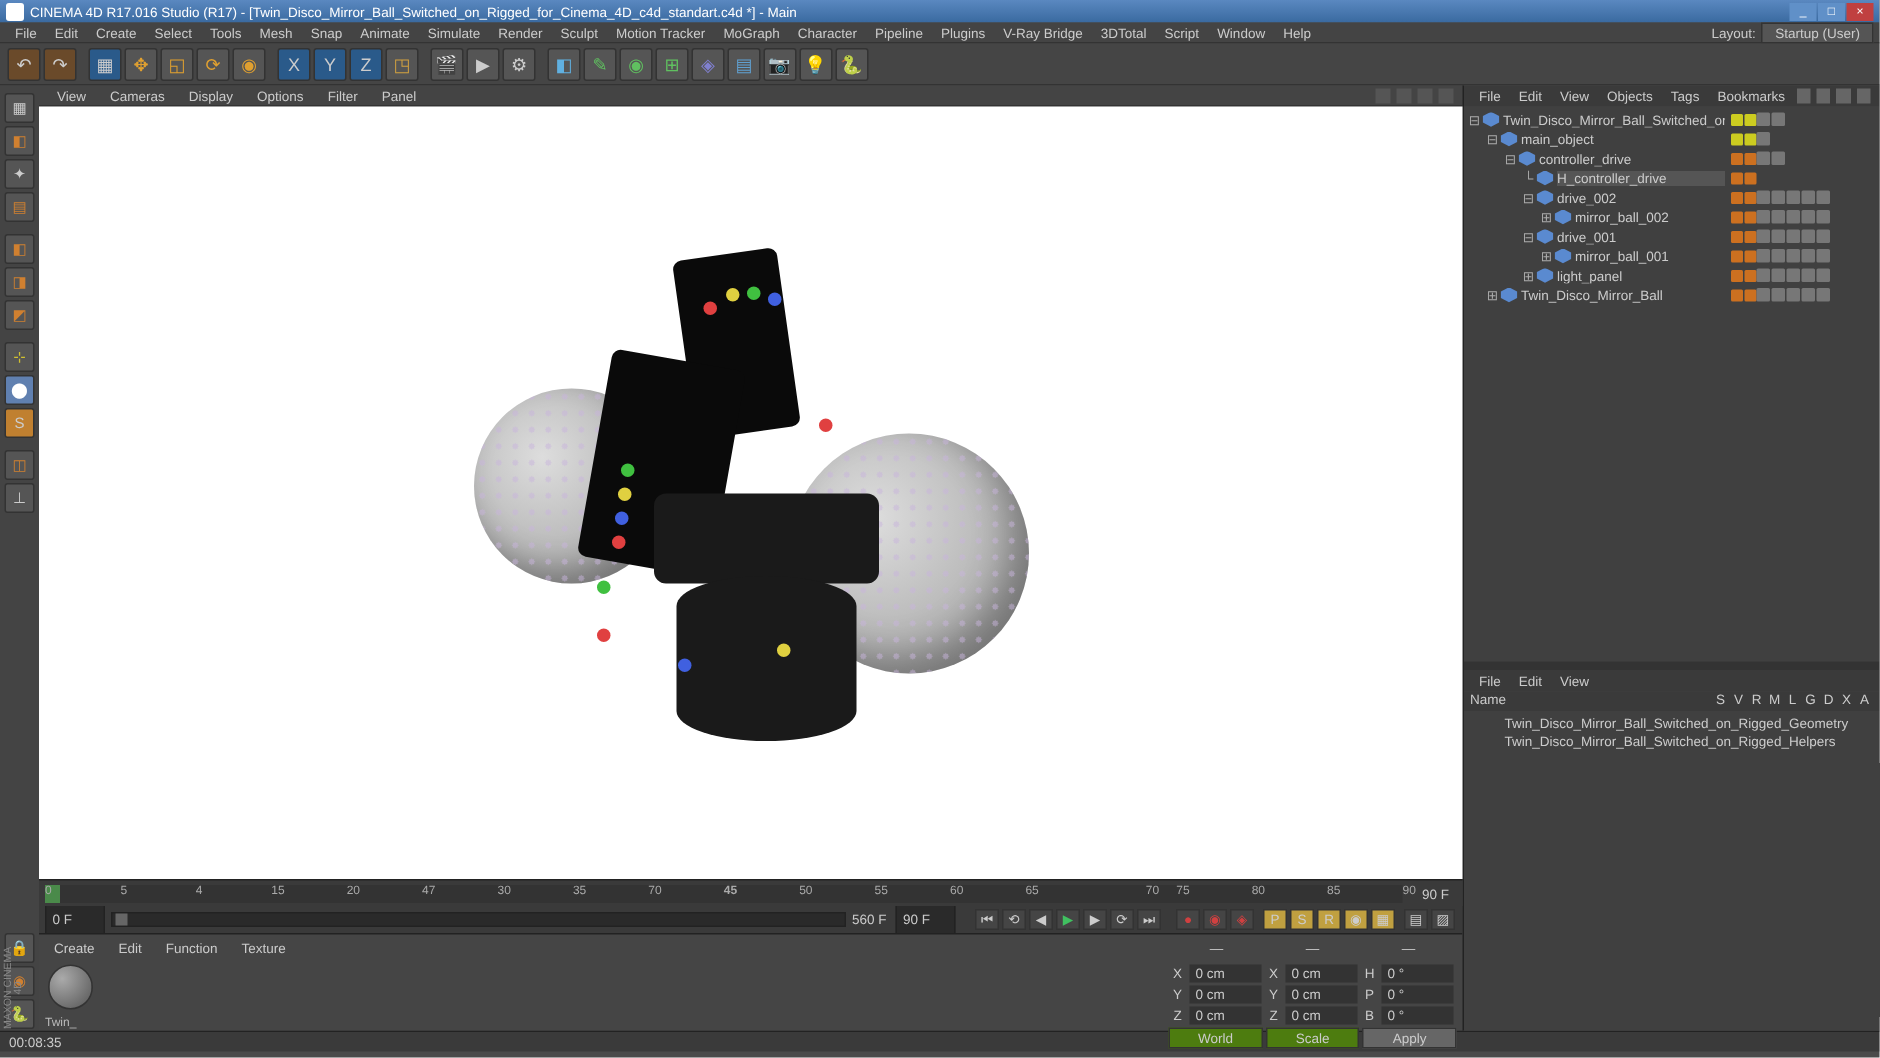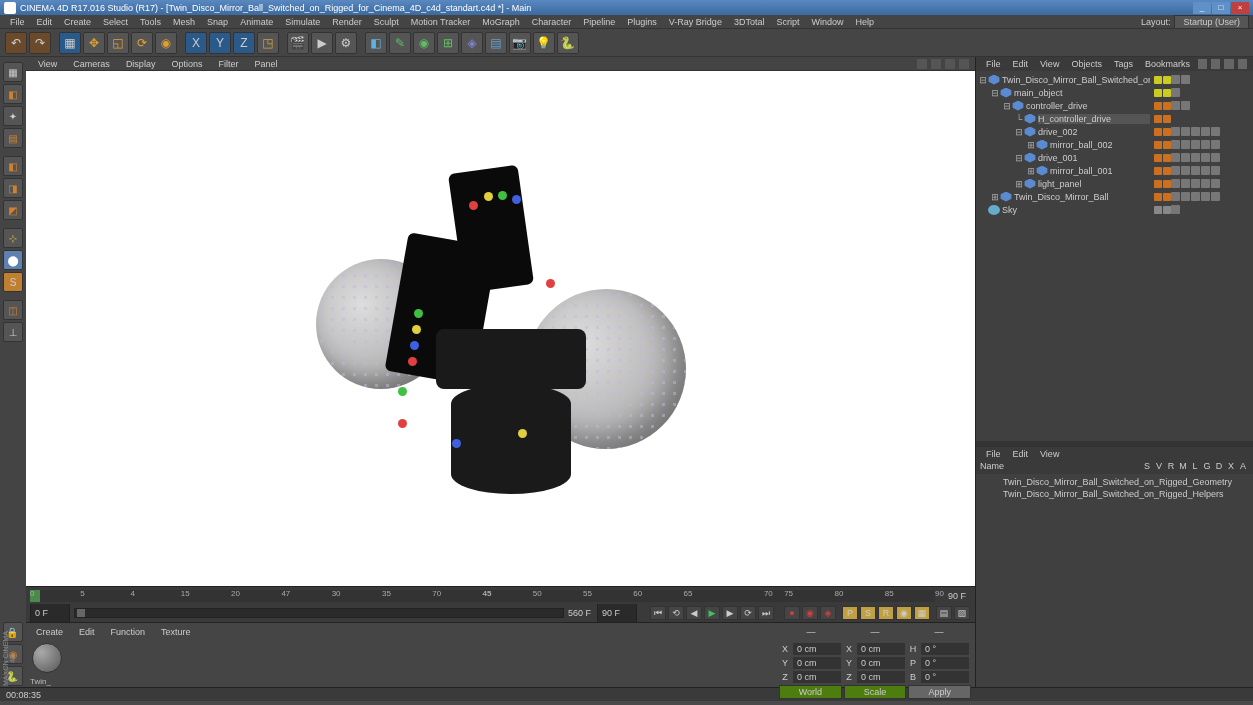--- a/index.html
+++ b/index.html
@@ -518,33 +518,20 @@
             <span class="tree-dot" style="background: rgb(204, 112, 32);"></span>
           </span>
           <span class="tag-area">
             <span class="tag"></span>
             <span class="tag"></span>
             <span class="tag"></span>
             <span class="tag"></span>
             <span class="tag"></span>
           </span>
         </div>
-        <div class="tree-row">
-          <span class="tree-indent" style="width: 0px;"></span>
-          <span class="tree-exp"></span>
-          <span class="tree-icon sky"></span>
-          <span class="tree-name">Sky</span>
-          <span class="tree-dots">
-            <span class="tree-dot" style="background: rgb(136, 136, 136);"></span>
-            <span class="tree-dot" style="background: rgb(136, 136, 136);"></span>
-          </span>
-          <span class="tag-area">
-            <span class="tag"></span>
-          </span>
-        </div>
       </div>
 
     <div class="right-split"></div>
 
     <div class="layer-panel">
       <div class="panel-menu" id="attrmenu">
           <div class="item">File</div>
           <div class="item">Edit</div>
           <div class="item">View</div>
         </div>

